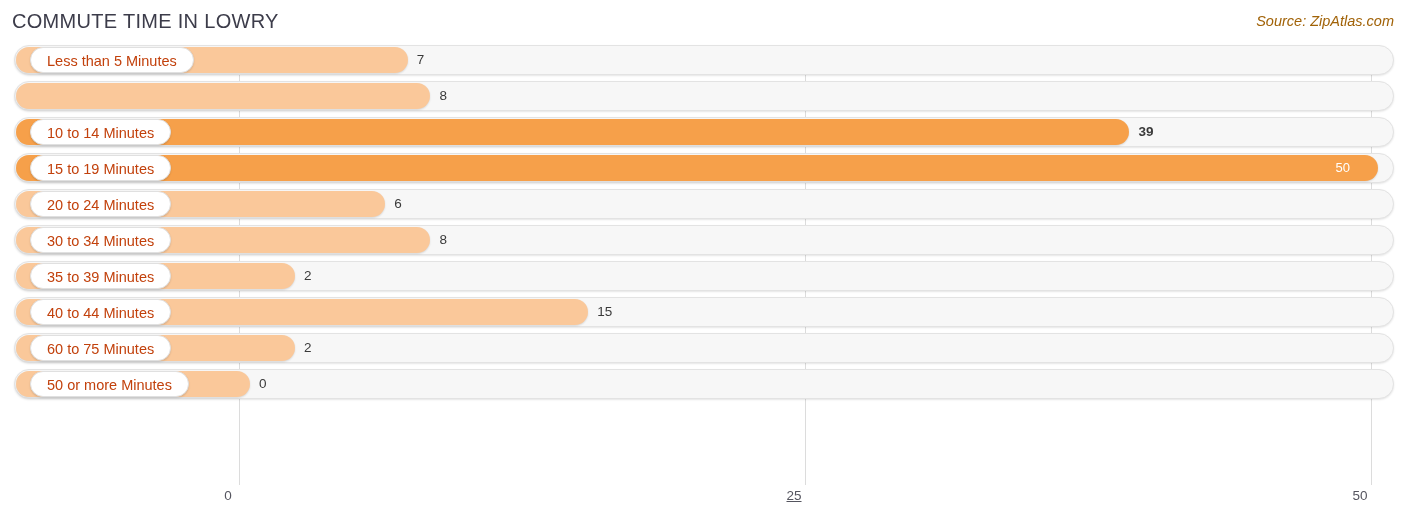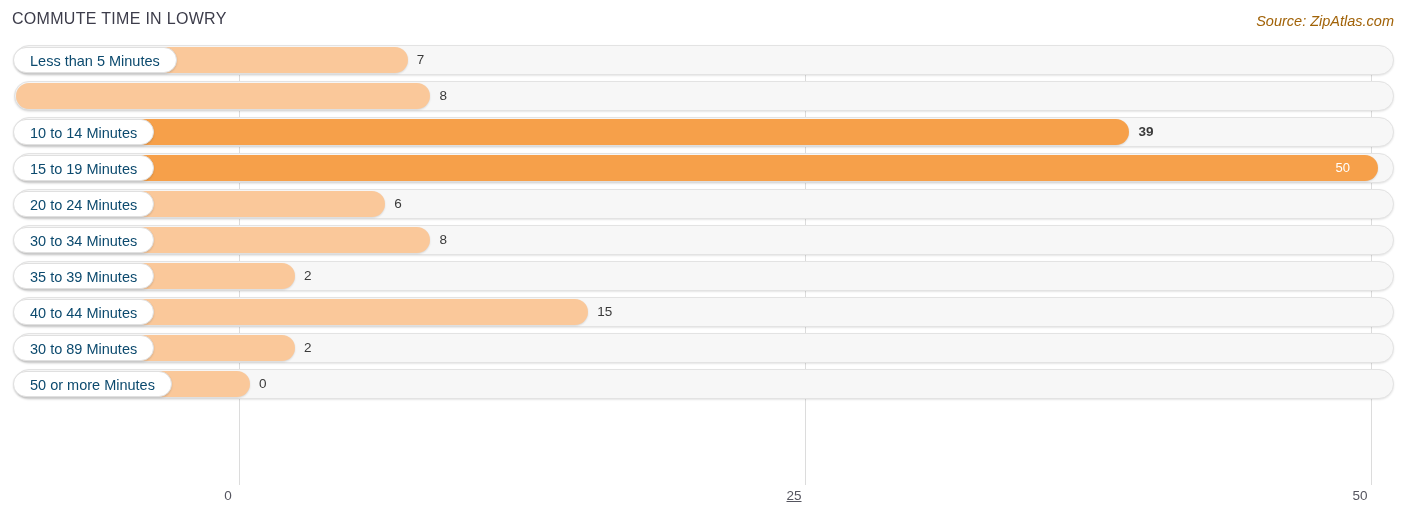--- a/index.html
+++ b/index.html
@@ -20,21 +20,21 @@
     position: absolute;
     left: 0;
     top: 0;
     width: 1406px;
     height: 45px;
   }
   #chart-title {
     position: absolute;
     left: 12px;
     top: 10px;
-    font-size: 16px;
+    font-size: 20px;
     letter-spacing: .3px;
     color: #3c3c4a;
     font-weight: 400;
     white-space: nowrap;
   }
   #source-label {
     position: absolute;
     right: 12px;
     top: 13px;
     font-size: 14.5px;
@@ -108,30 +108,30 @@
     color: #3a3a3a;
     white-space: nowrap;
   }
   .bar-value.inside {
     color: #ffffff;
     font-size: 13px;
   }
 
   .cat-label {
     position: absolute;
-    left: 13px;
+    left: 30px;
     top: 2px;
     height: 26px;
     line-height: 26px;
     padding: 0 16px;
     background: #ffffff;
     border: 1px solid #e0e0e0;
     border-radius: 13px;
     font-size: 14.5px;
-    color: #0c4a6e;
+    color: #c2410c;
     white-space: nowrap;
     box-sizing: border-box;
     box-shadow: 0 1px 2px rgba(0,0,0,.13);
   }
 
   
   #axis {
     position: absolute;
     left: 0;
     top: 485px;
@@ -205,21 +205,21 @@
       </div>
       <div class="row">
         <div class="track"></div>
         <div class="bar light" style="width: 572.25px;"></div>
         <div class="cat-label">40 to 44 Minutes</div>
         <div class="bar-value" style="left: 597.25px;">15</div>
       </div>
       <div class="row">
         <div class="track"></div>
         <div class="bar light" style="width: 279.1px;"></div>
-        <div class="cat-label">30 to 89 Minutes</div>
+        <div class="cat-label">60 to 75 Minutes</div>
         <div class="bar-value" style="left: 304.1px;">2</div>
       </div>
       <div class="row">
         <div class="track"></div>
         <div class="bar light" style="width: 234px;"></div>
         <div class="cat-label">50 or more Minutes</div>
         <div class="bar-value" style="left: 259px;">0</div>
       </div>
     </div>
 </div>

